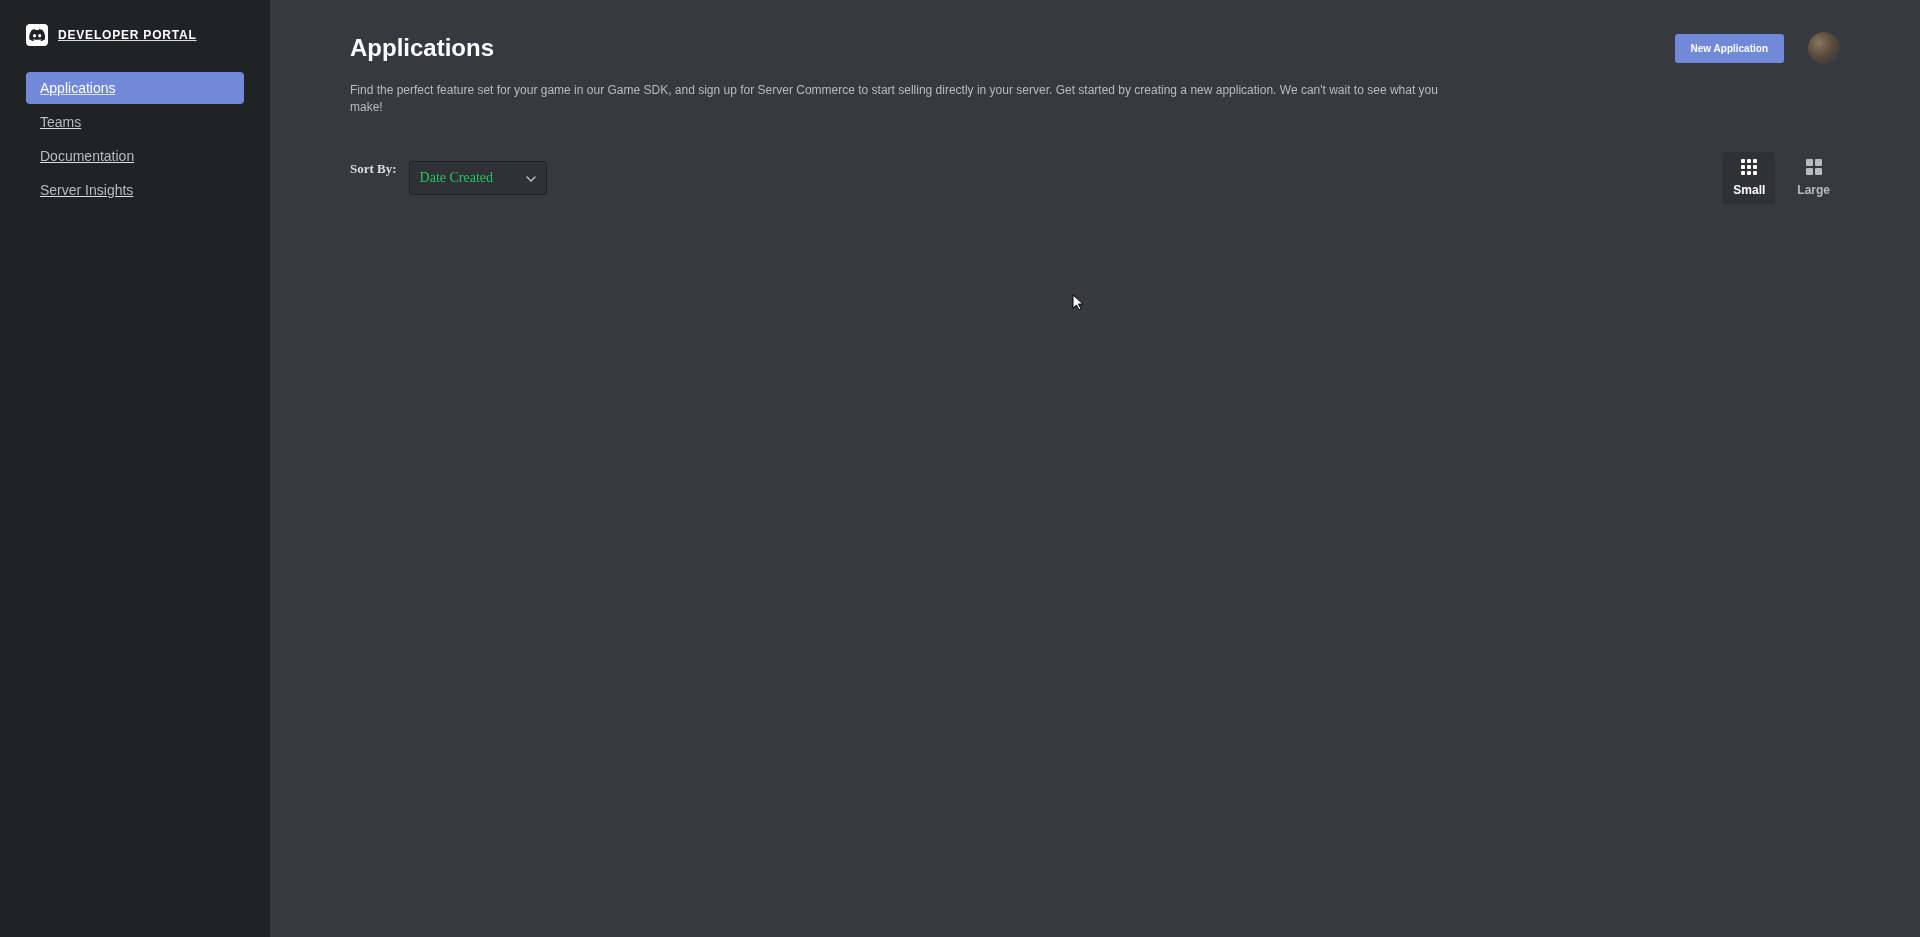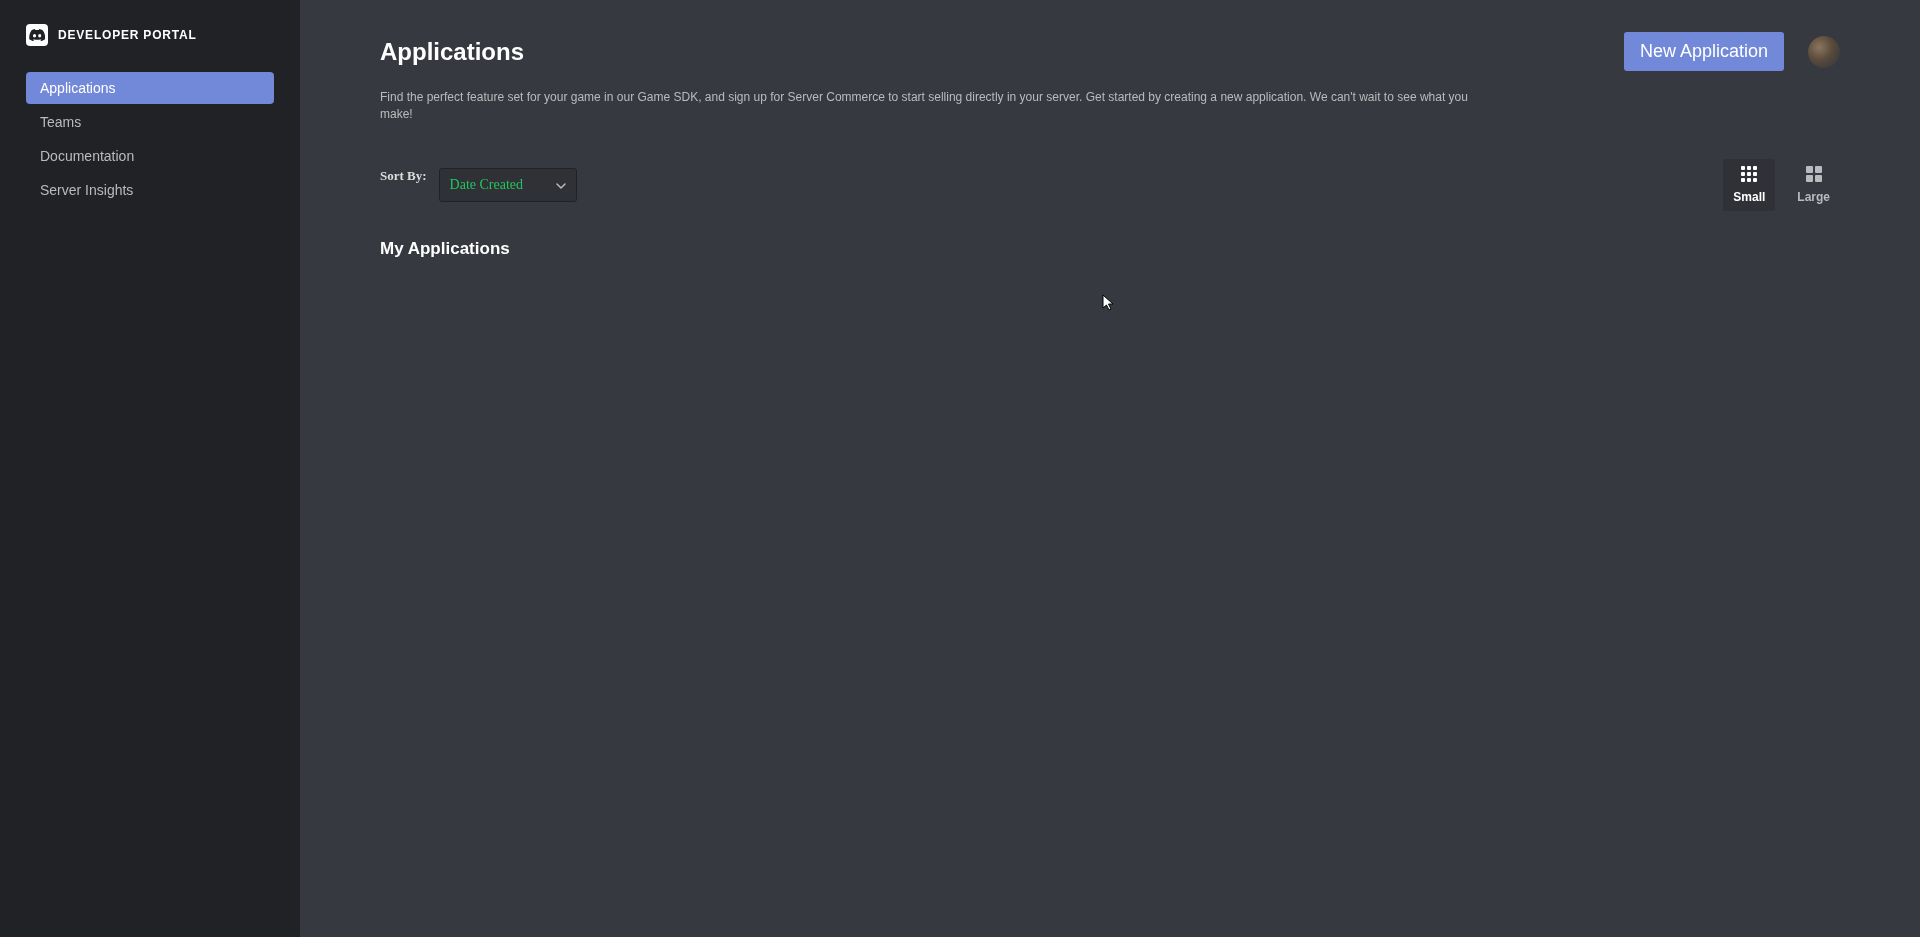--- a/index.html
+++ b/index.html
@@ -10,25 +10,26 @@
     body {
       font-family: -apple-system, BlinkMacSystemFont, "Segoe UI", Helvetica, Arial, sans-serif;
       background-color: #36393f;
       color: #dcddde;
       width: 1920px;
       height: 937px;
       overflow: hidden;
       display: flex;
     }
     .sidebar {
-      width: 300px;
+      width: 270px;
       background-color: #202225;
       height: 100%;
       padding-top: 24px;
       flex-shrink: 0;
+      text-decoration: underline;
     }
     .logo-container {
       display: flex;
       align-items: center;
       padding: 0 26px;
       margin-bottom: 26px;
     }
     .logo-icon {
       width: 22px;
       height: 22px;
@@ -81,22 +82,22 @@
       display: flex;
       align-items: center;
       gap: 24px;
     }
     .new-app-btn {
       background-color: #7289da;
       color: #ffffff;
       border: none;
       padding: 9px 16px;
       border-radius: 3px;
-      font-size: 18px;
-      font-weight: 400;
+      font-size: 10px;
+      font-weight: 700;
       cursor: pointer;
       margin-left: 20px;
     }
     .avatar {
       width: 32px;
       height: 32px;
       border-radius: 50%;
       background: radial-gradient(circle at 35% 35%, #8a7560 0%, #5a4a3a 45%, #2a3540 100%);
       cursor: pointer;
     }
@@ -270,18 +271,17 @@
           <span></span>
             <span></span>
           <span></span>
             <span></span>
         </div>
         <span>Large</span>
       </div>
     </div>
   </div>
 
-  <h2 class="section-title">My Applications</h2>
 
   <svg class="cursor" width="14" height="18" viewBox="0 0 14 18">
     <path d="M1 1 L1 14 L4.5 11 L7 16 L9 15 L6.5 10 L11 10 Z" fill="#ffffff" stroke="#000000" stroke-width="1"></path>
   </svg>
 </main>
 
 </body></html>

